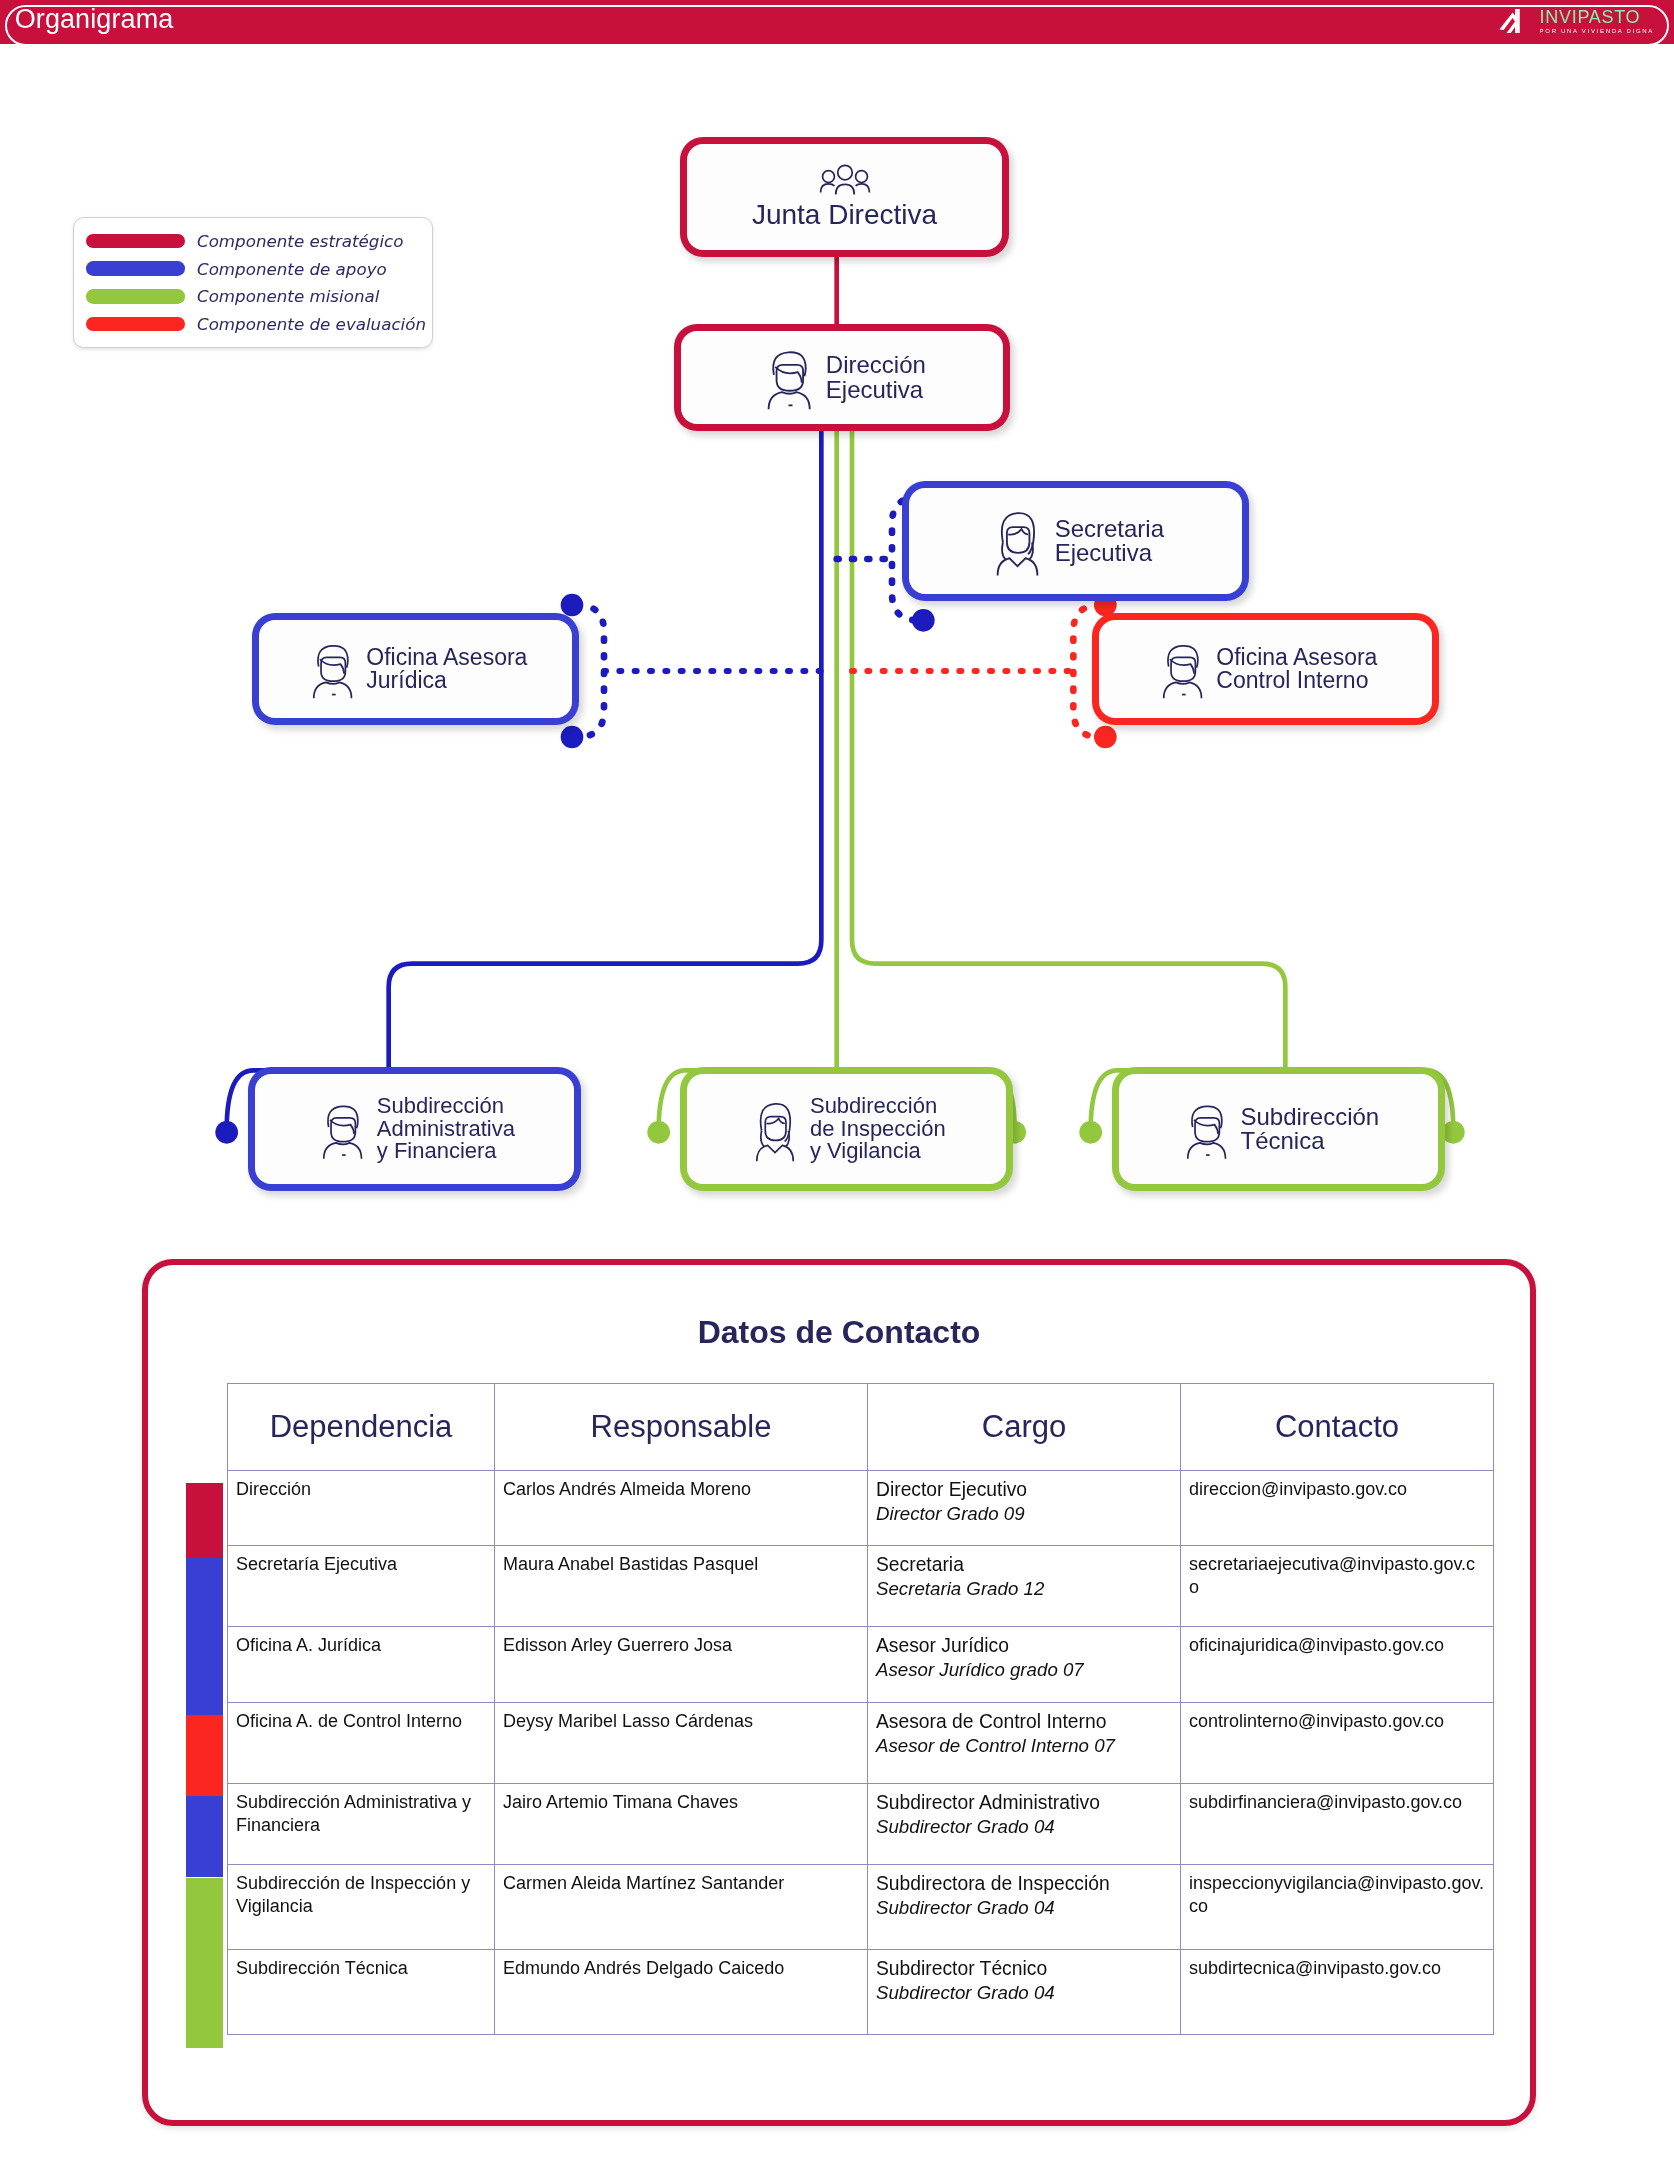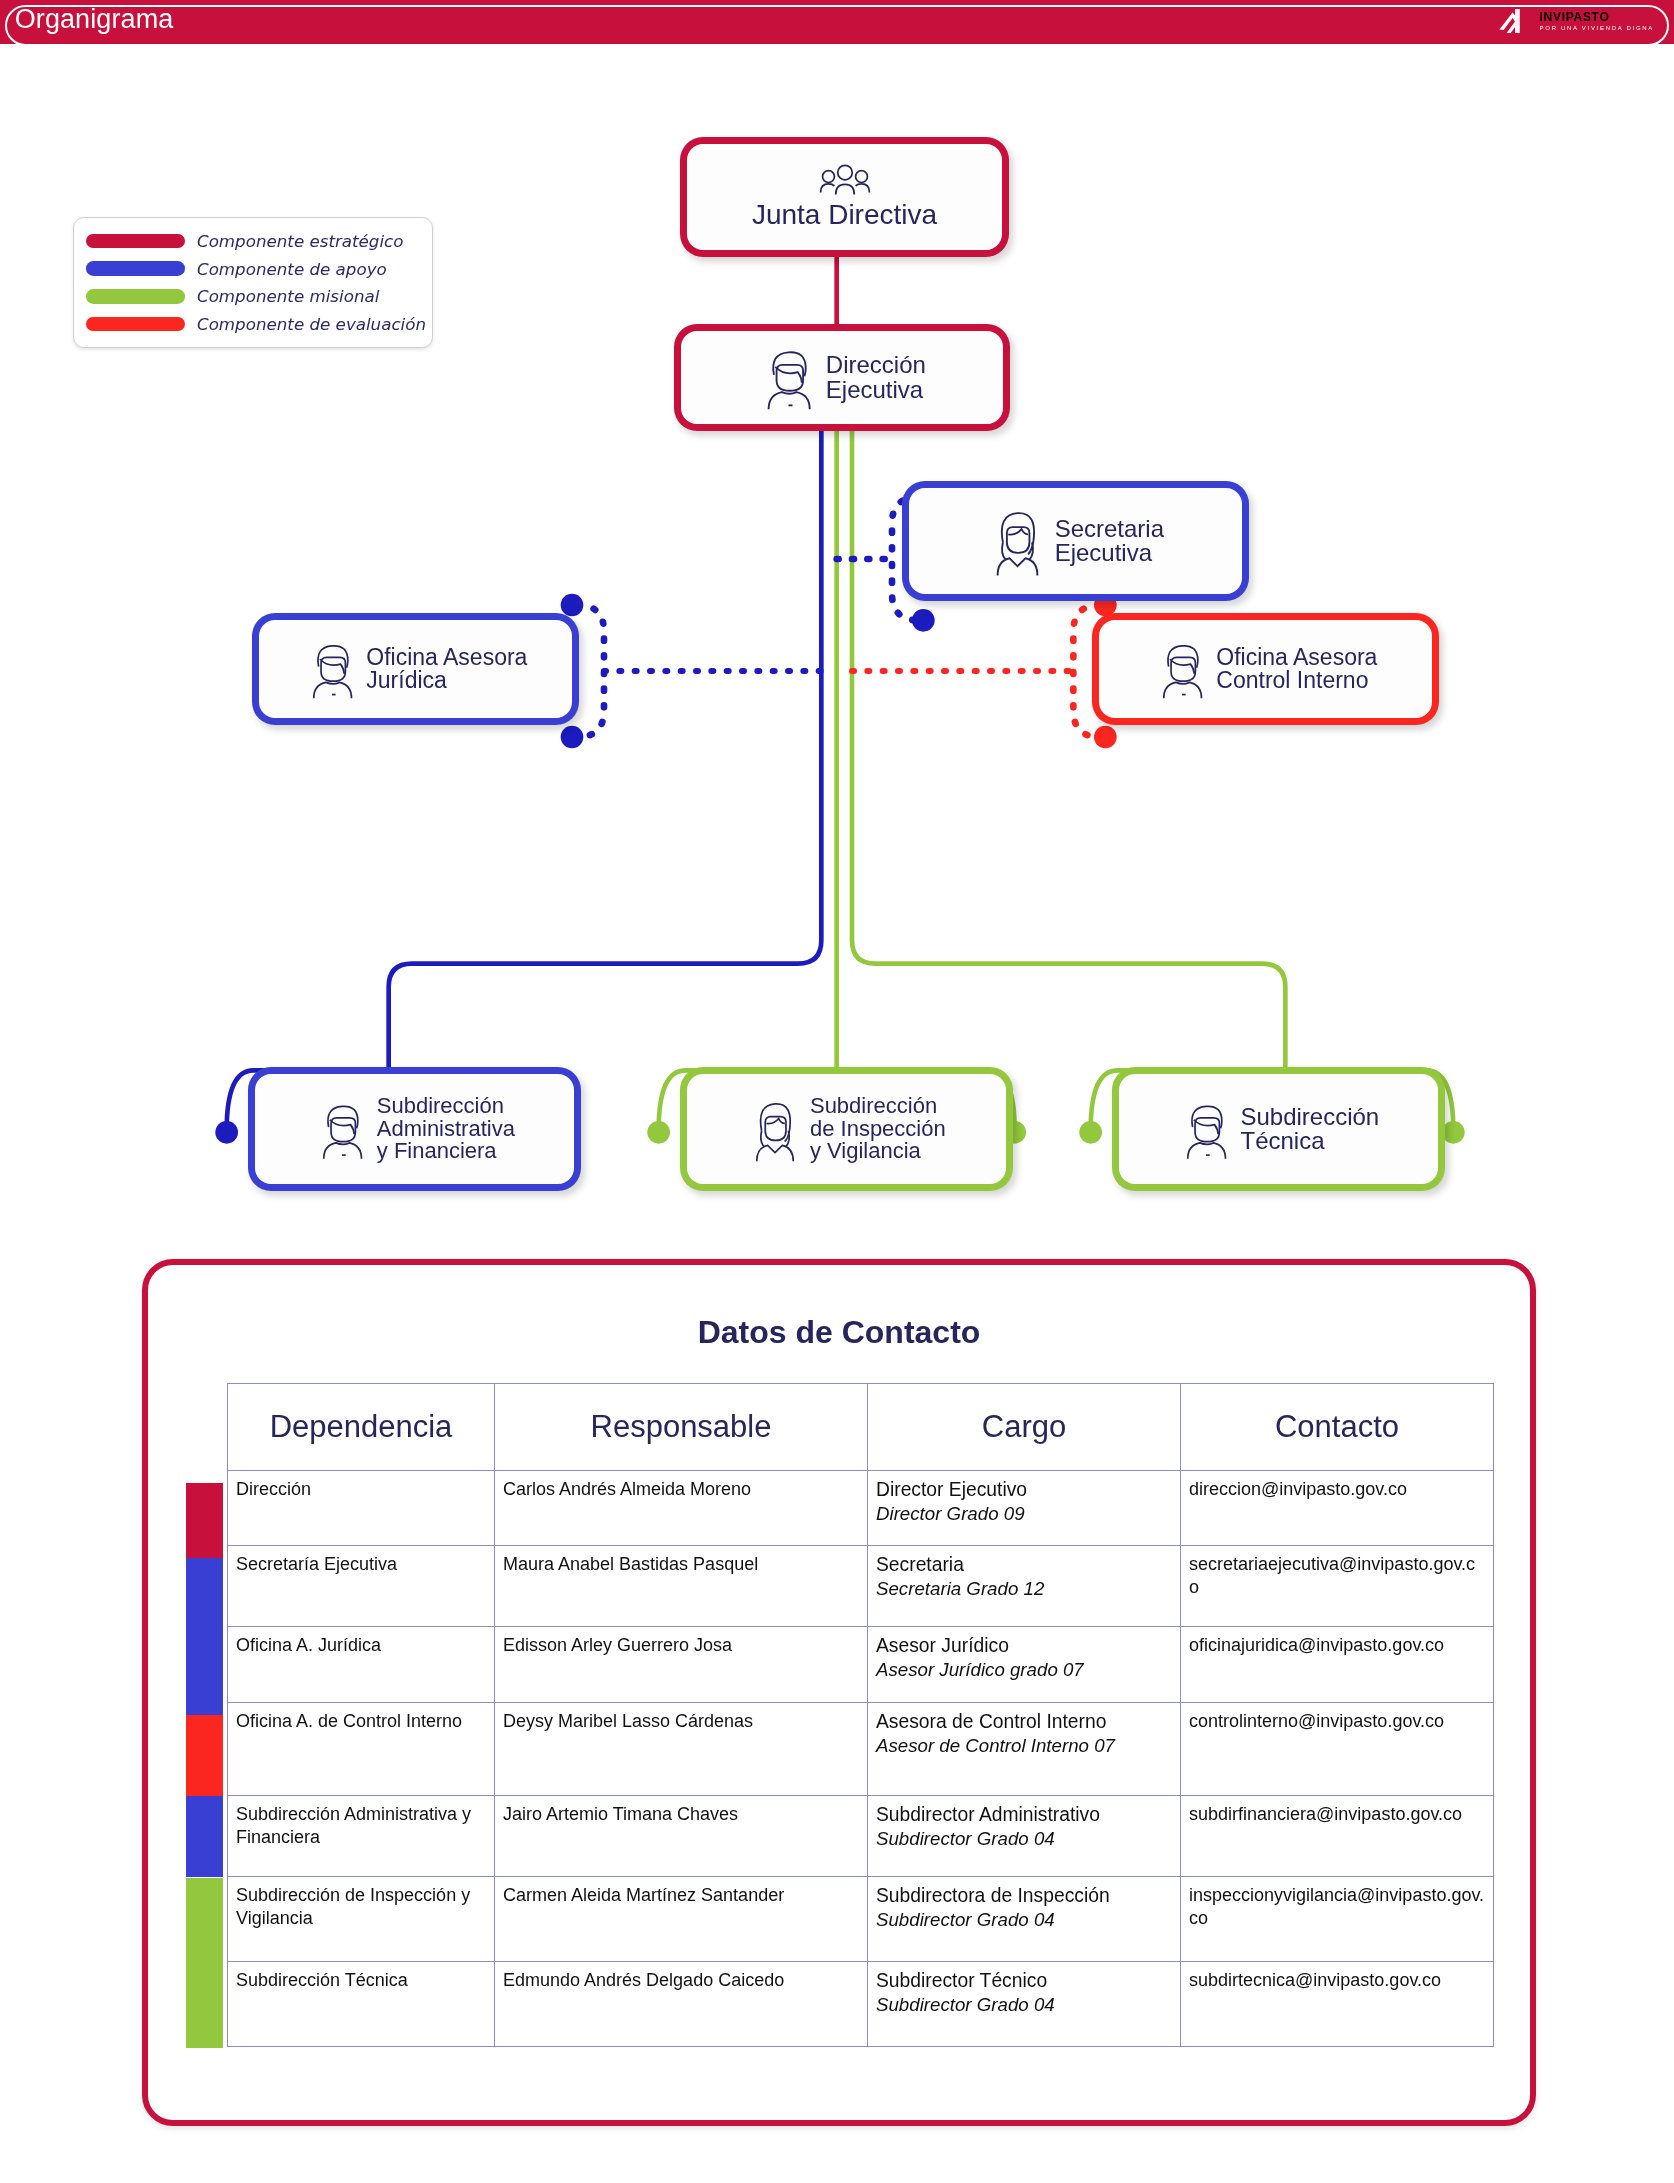--- a/index.html
+++ b/index.html
@@ -23,21 +23,21 @@
   #header-title {
     position:absolute; left:14.7px; top:4px;
     font-size:27px; color:#ffffff; letter-spacing:0.1px;
     font-family:"Liberation Sans", sans-serif; white-space:nowrap;
   }
   #logo-wrap {
     position:absolute; right:20px; top:2.7px; display:flex; align-items:center; gap:6.7px;
   }
   #logo-mark { width:36px; height:36px; }
   #logo-text { display:flex; flex-direction:column; line-height:1; }
-  #logo-name { font-size:12px; font-weight:bold; color:#000000; letter-spacing:0.7px; }
+  #logo-name { font-size:18px; font-weight:normal; color:#86efac; letter-spacing:0.7px; }
   #logo-tag { font-size:6px; color:#fff; letter-spacing:1.7px; margin-top:2px; }
 
   
   #legend {
     position:absolute; left:73px; top:217px; width:360px; height:131px;
     background:#fff; border:1px solid #cfcfcf; border-radius:10.7px;
     box-shadow:0 1.3px 3.3px rgba(0,0,0,.10);
     padding:9.3px 12px; display:flex; flex-direction:column; justify-content:space-around;
   }
   .legend-row { display:flex; align-items:center; gap:12px; height:27px; }
@@ -365,21 +365,21 @@
           </tr>
           <tr style="height:76px;">
             <td class="cell-dep">Oficina A. Jurídica</td>
             <td class="cell-res">Edisson Arley Guerrero Josa</td>
             <td class="cell-car">
               <span class="cargo-1">Asesor Jurídico</span>
               <span class="cargo-2">Asesor Jurídico grado 07</span>
             </td>
             <td class="cell-con">oficinajuridica@invipasto.gov.co</td>
           </tr>
-          <tr style="height:93px;">
+          <tr style="height:81px;">
             <td class="cell-dep">Oficina A. de Control Interno</td>
             <td class="cell-res">Deysy Maribel Lasso Cárdenas</td>
             <td class="cell-car">
               <span class="cargo-1">Asesora de Control Interno</span>
               <span class="cargo-2">Asesor de Control Interno  07</span>
             </td>
             <td class="cell-con">controlinterno@invipasto.gov.co</td>
           </tr>
           <tr style="height:81px;">
             <td class="cell-dep small">Subdirección Administrativa y Financiera</td>

